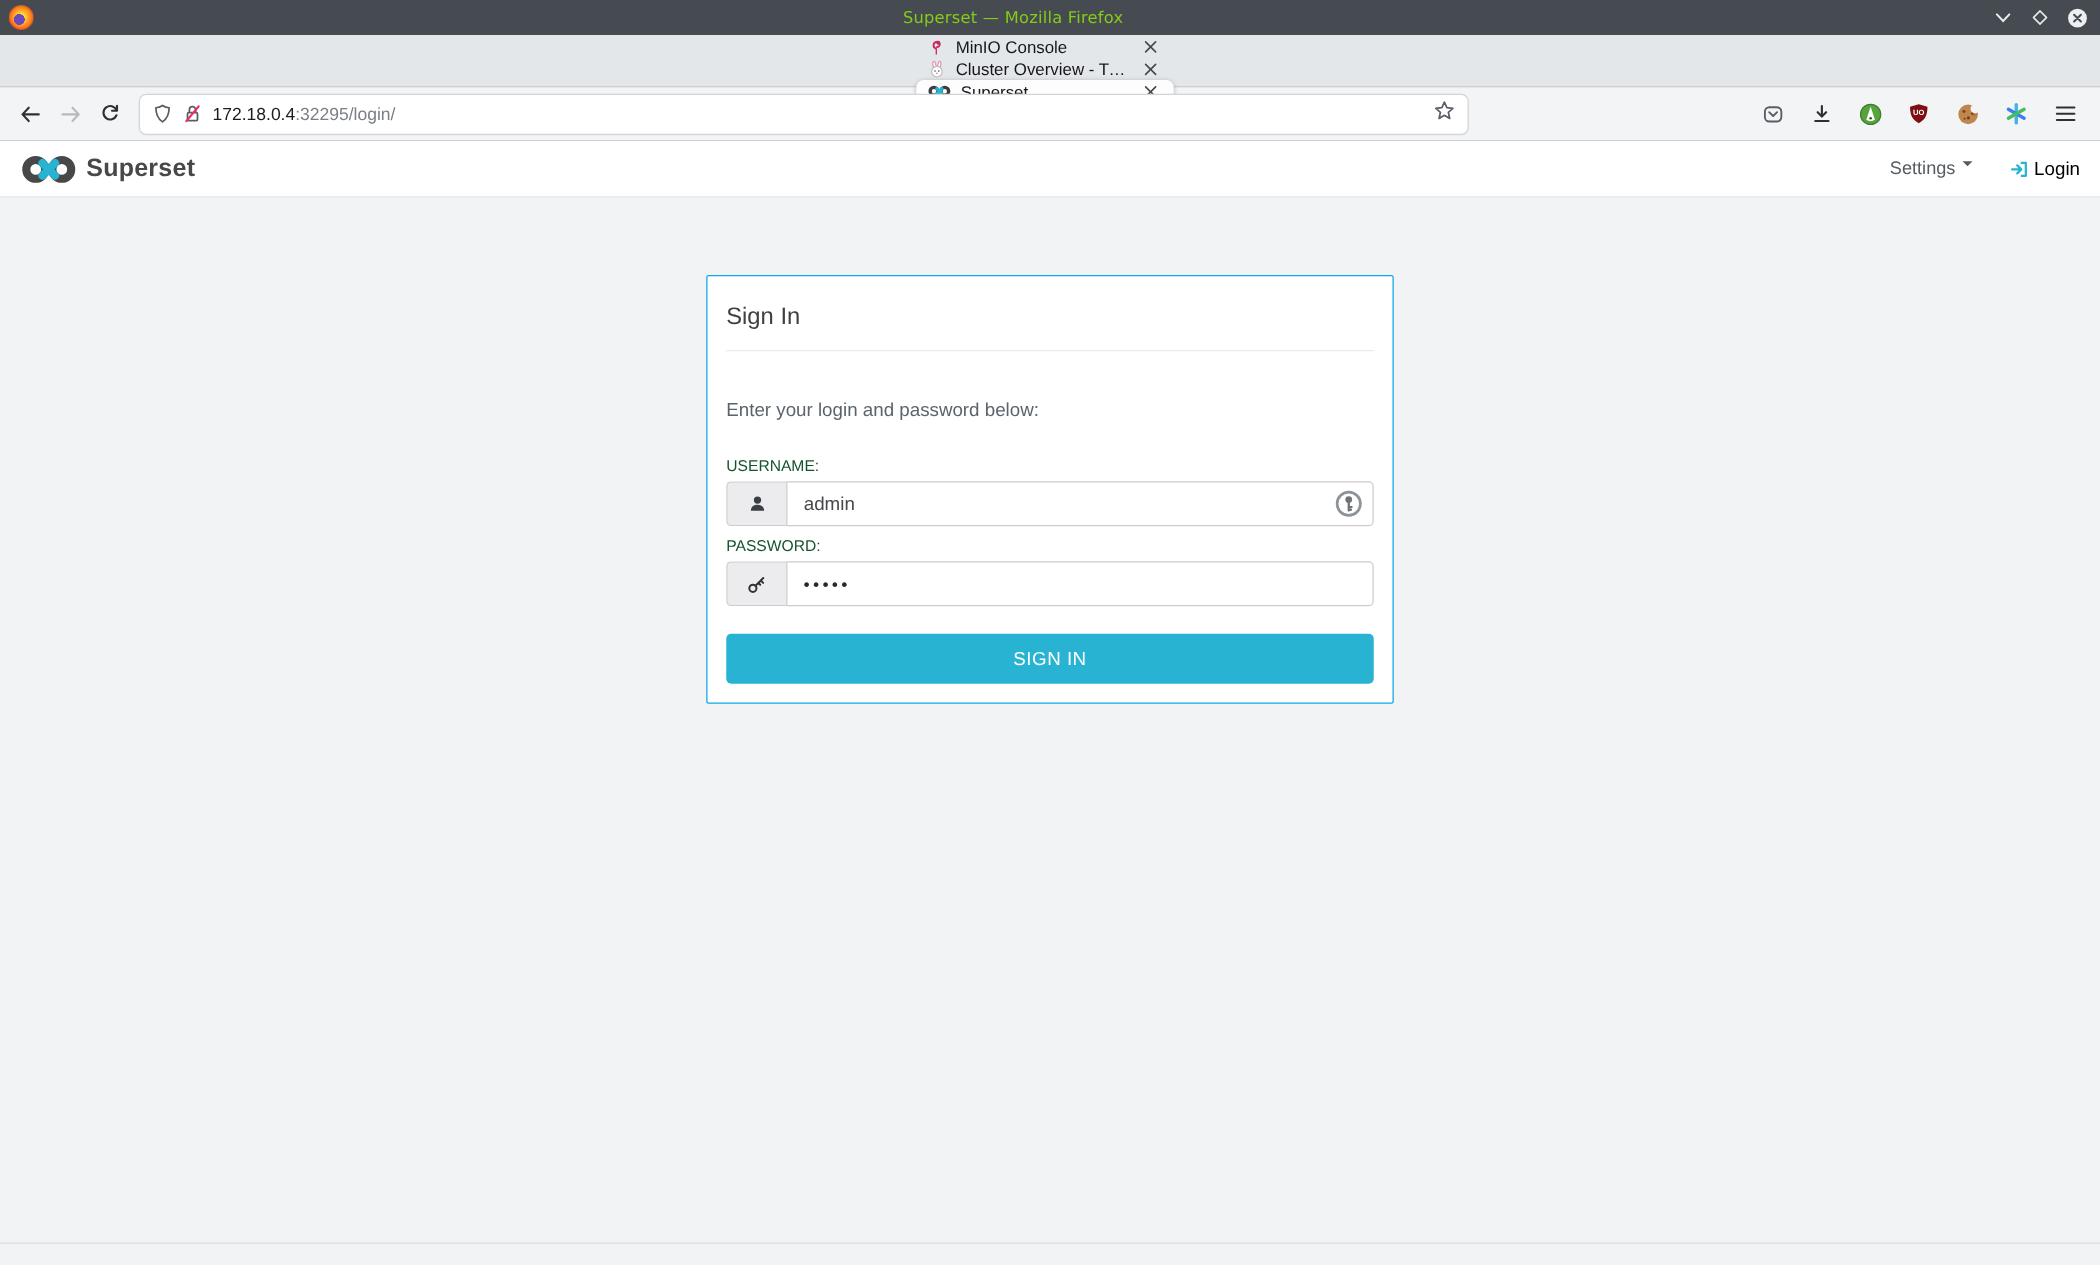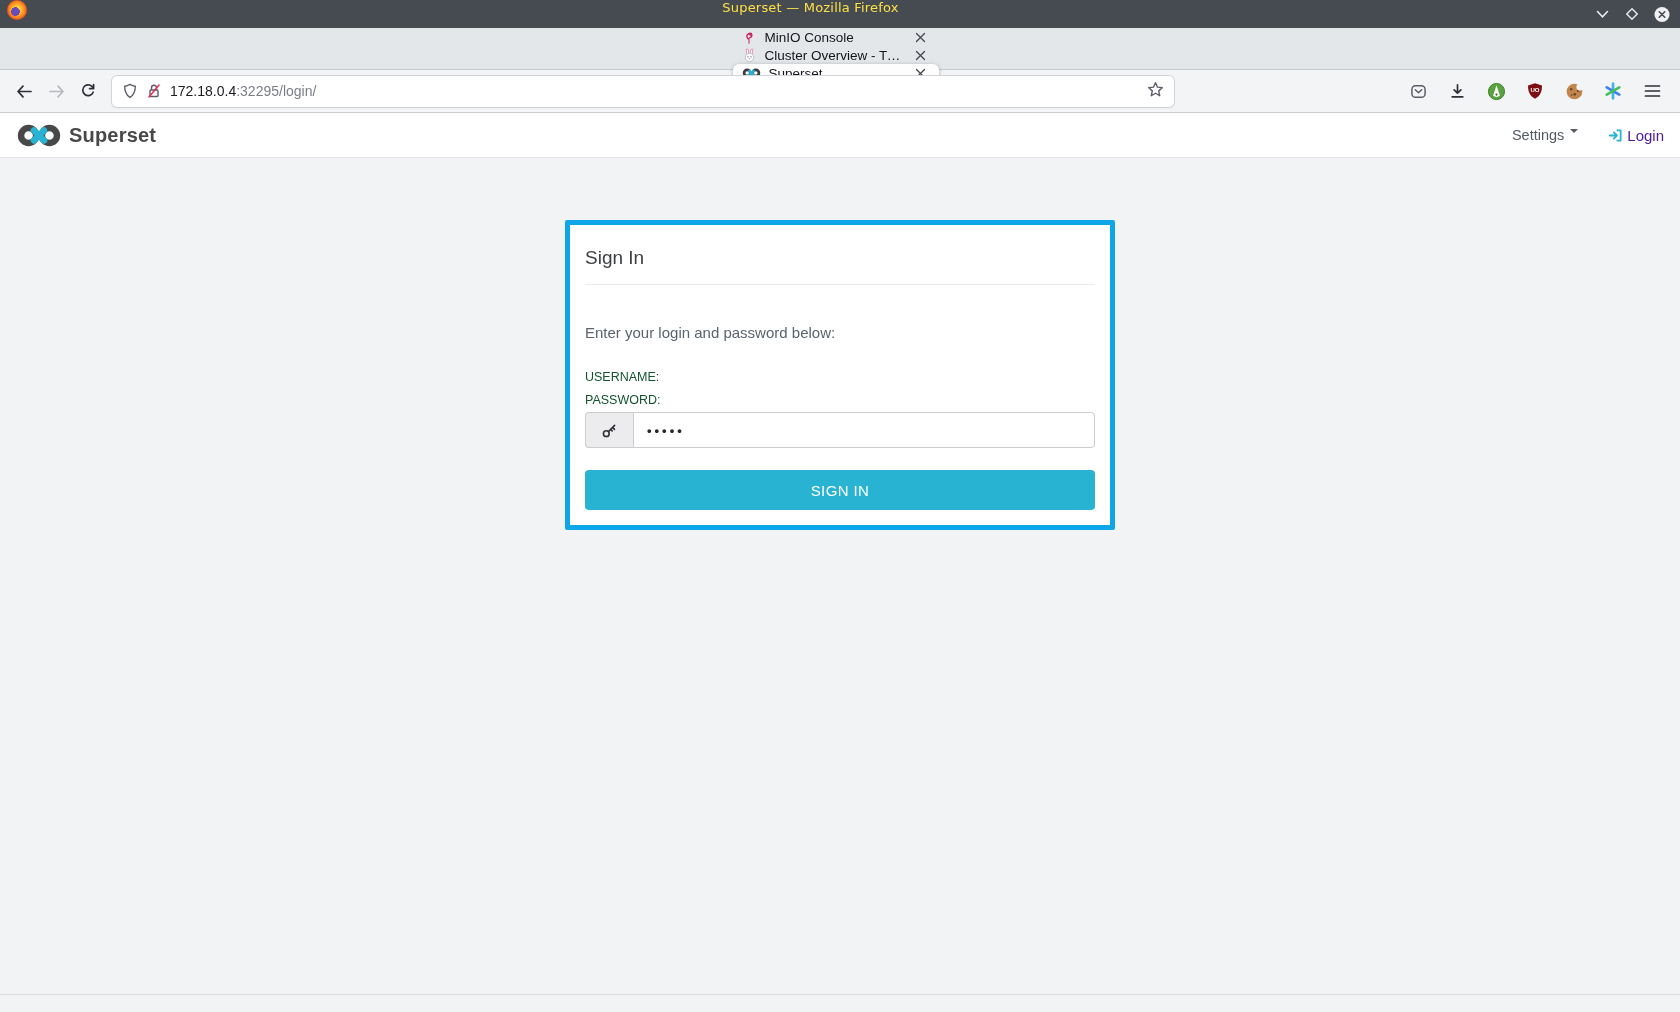--- a/index.html
+++ b/index.html
@@ -1,20 +1,20 @@
 <!DOCTYPE html>
 <html><head>
 <meta charset="utf-8">
 <style>
   * { margin:0; padding:0; box-sizing:border-box; }
   html,body { width:1680px; height:1012px; overflow:hidden; font-family:"Liberation Sans", sans-serif; }
   body { background:#f2f3f5; }
 
   
-  .titlebar { height:28px; background:#454b51; display:flex; color:#fde047; font-size:13px; font-family:"DejaVu Sans", sans-serif; }
+  .titlebar { height:28px; background:#454b51; display:flex; align-items:center; color:#84cc16; font-size:13px; font-family:"DejaVu Sans", sans-serif; }
   .fx-logo { width:20px; height:20px; margin-left:7px; border-radius:50%;
     background: radial-gradient(circle at 42% 58%, #6a4bba 0 26%, rgba(0,0,0,0) 27%),
                 radial-gradient(circle at 50% 48%, #ffd13d 0 20%, #ff9a1f 45%, #ff5a24 72%, #e0242e 100%);
     box-shadow: inset 0 0 2px rgba(0,0,0,.4); }
   .win-title { flex:1; text-align:center; letter-spacing:.2px; }
   .win-controls { display:flex; align-items:center; gap:14px; margin-right:10px; }
   .win-btn { width:16px; height:16px; display:flex; align-items:center; justify-content:center; }
 
   .tabstrip { height:42px; background:#e4e7ea; display:flex; align-items:center; padding:0 6px; border-bottom:1px solid #c6c9cd;flex-direction:column; }
   .tab { width:206px; height:33px; display:flex; align-items:center; gap:8px; padding:0 9px; border-radius:6px; margin-right:9px;
@@ -36,23 +36,23 @@
   .ext-btn { width:28px; height:28px; display:flex; align-items:center; justify-content:center; border-radius:4px; }
 
   
   .page { position:relative; height:899px; background:#f2f3f5; }
   .site-navbar { height:45px; background:#fff; border-bottom:1px solid #e2e3e6; display:flex; align-items:center; padding:0 16px; }
   .brand { display:flex; align-items:center; gap:7px; }
   .brand-text { font-size:20px; font-weight:bold; color:#484848; letter-spacing:.2px; }
   .navbar-right { margin-left:auto; display:flex; align-items:center; gap:30px; }
   .settings-link { font-size:14.5px; color:#555b61; display:flex; gap:6px; }
   .caret-down { width:0; height:0; border-left:4px solid transparent; border-right:4px solid transparent; border-top:4.5px solid #555b61; margin-top:2px; }
-  .login-link { font-size:15px; color:#4c1d95; display:flex; align-items:center; gap:4px; }
-
-  .login-card { width:550px; margin:62px auto 0; background:#fff; border:5px solid #0ea5e9; border-radius:2px; padding:15px; }
+  .login-link { font-size:15px; color:#000000; display:flex; align-items:center; gap:4px; }
+
+  .login-card { width:550px; margin:62px auto 0; background:#fff; border:1px solid #0ea5e9; border-radius:2px; padding:15px; }
   .card-title { font-size:19px; color:#3f4044; padding:7px 0 15px; border-bottom:1px solid #e9eaec; }
   .card-body { padding-top:39px; }
   .card-sub { font-size:15px; color:#5b646d; margin-bottom:29px; }
   .field-label { font-size:12.5px; color:#14532d; margin:9px 0 5px; }
   .input-group { display:flex; height:36px; position:relative; }
   .input-addon { width:48px; background:#ececee; border:1px solid #cccccc; border-right:none; border-radius:4px 0 0 4px;
                  display:flex; align-items:center; justify-content:center; }
   .text-input { flex:1; border:1px solid #cccccc; border-radius:0 4px 4px 0; background:#fff; display:flex; align-items:center;
                 padding-left:13px; font-size:15px; color:#47484c; }
   .pw-dots { font-size:13px; font-weight:bold; letter-spacing:3px; color:#27282c; }
@@ -257,20 +257,36 @@
       </div>
     </div>
   </div>
 
   <div class="login-card">
     <div class="card-title">Sign In</div>
     <div class="card-body">
       <div class="card-sub">Enter your login and password below:</div>
 
       <div class="field-label">USERNAME:</div>
+      <div class="input-group">
+        <div class="input-addon">
+          <svg width="16" height="16" viewBox="0 0 16 16">
+            <circle cx="8" cy="5" r="2.9" fill="#3a3f44"></circle>
+            <path d="M2.7 13.6 C2.7 10.4 5 8.8 8 8.8 C11 8.8 13.3 10.4 13.3 13.6 Z" fill="#3a3f44"></path>
+          </svg>
+        </div>
+        <div class="text-input">admin</div>
+        <div class="pw-ext-icon">
+          <svg width="22" height="22" viewBox="0 0 22 22">
+            <circle cx="11" cy="11" r="9.3" fill="#ffffff" stroke="#8d9398" stroke-width="2.2"></circle>
+            <circle cx="11" cy="7.6" r="2.7" fill="#6d7378"></circle>
+            <path d="M11 9.8 V16.4 M11 13.6 H13.3 M11 15.8 H12.8" stroke="#6d7378" stroke-width="1.8" stroke-linecap="round"></path>
+          </svg>
+        </div>
+      </div>
 
       <div class="field-label">PASSWORD:</div>
       <div class="input-group">
         <div class="input-addon">
           <svg width="17" height="17" viewBox="0 0 16 16">
             <circle cx="5" cy="11" r="2.7" fill="none" stroke="#2f3337" stroke-width="1.5"></circle>
             <path d="M7 9 L12.8 3.2 M10.9 5.1 L12.7 6.9 M9.1 6.9 L10.5 8.3" stroke="#2f3337" stroke-width="1.5" fill="none" stroke-linecap="round"></path>
           </svg>
         </div>
         <div class="text-input">

